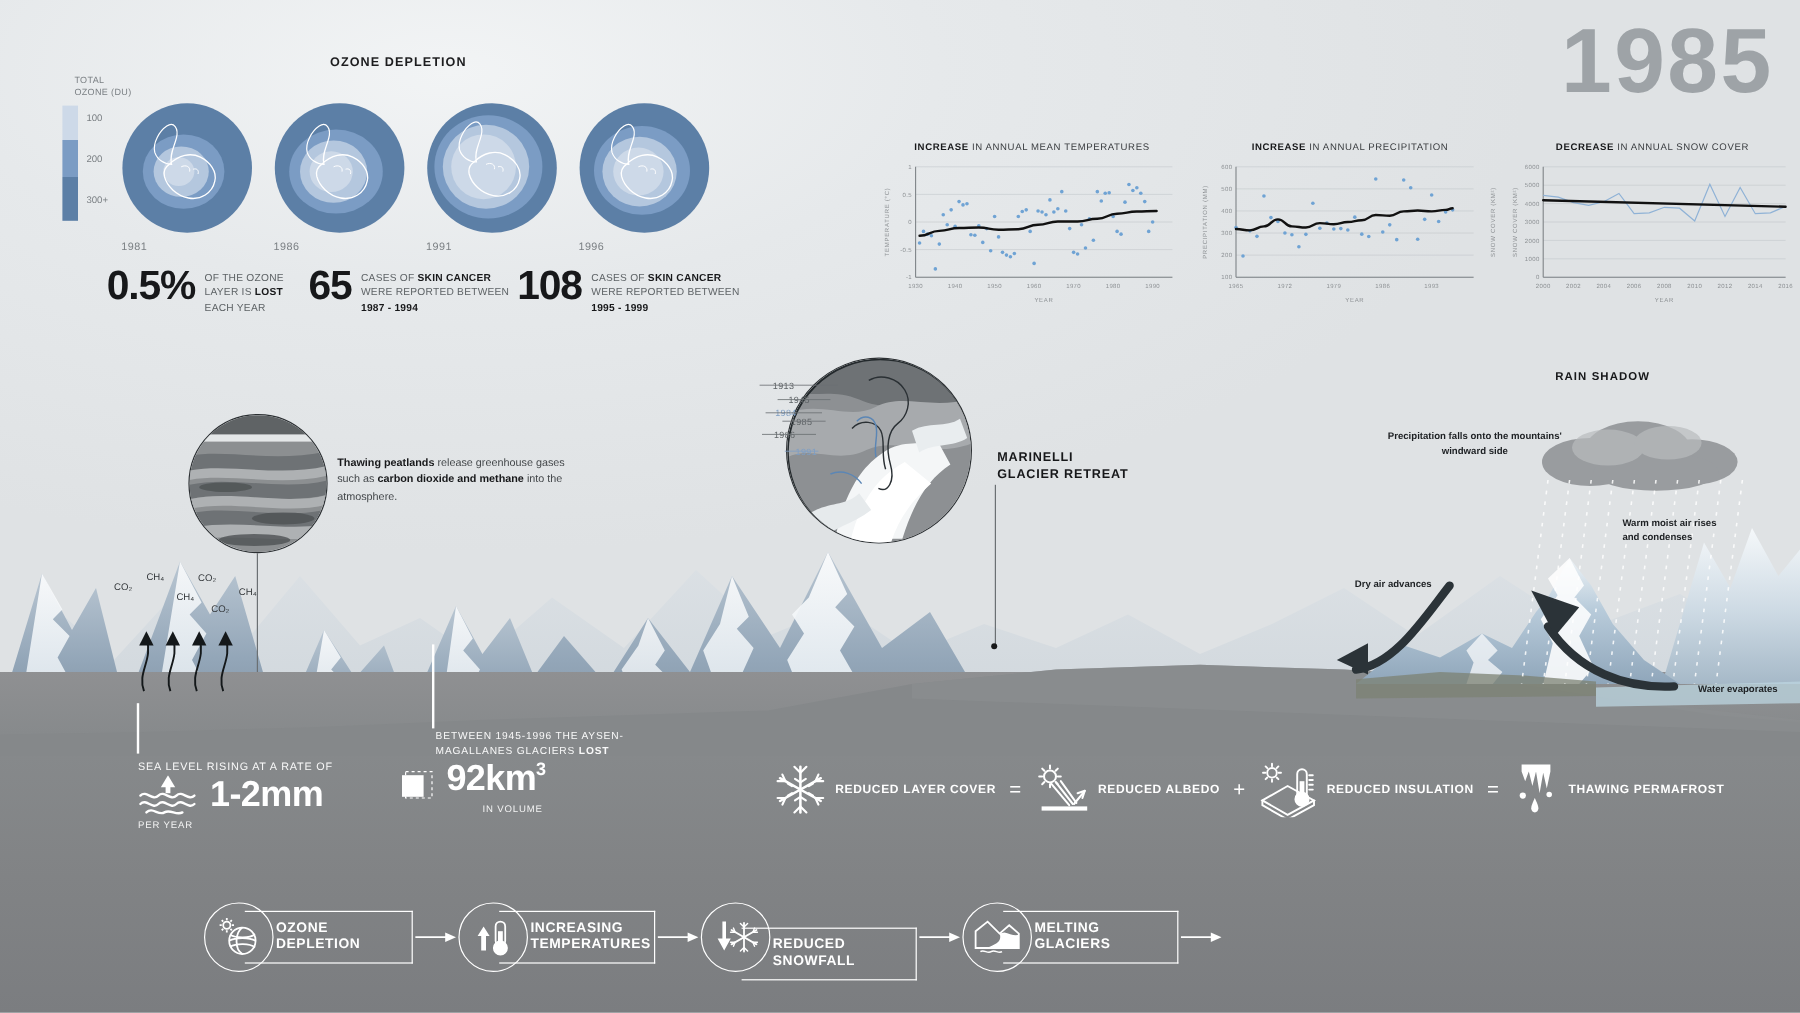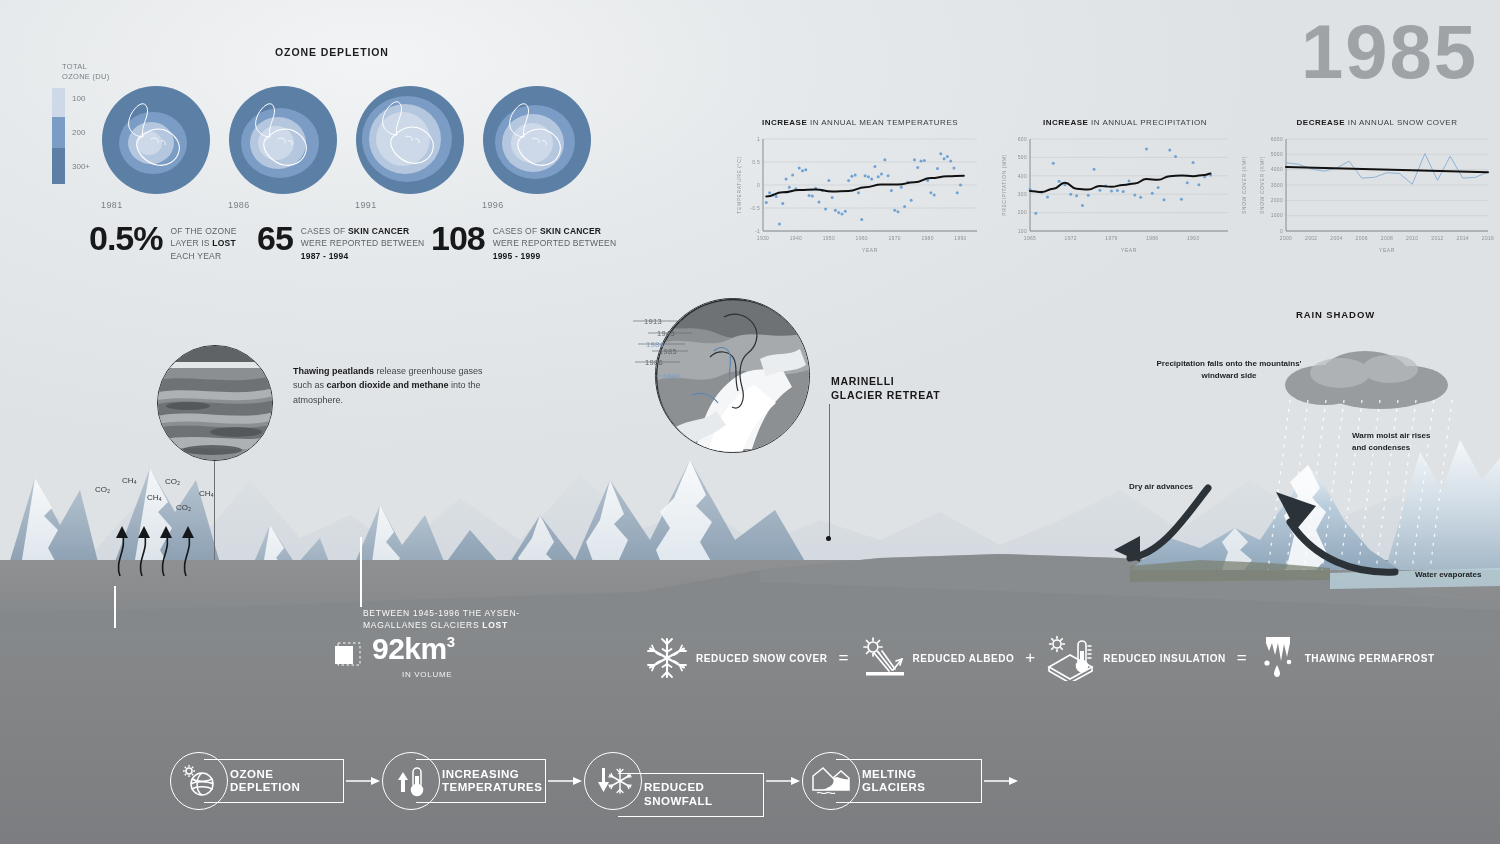--- a/index.html
+++ b/index.html
@@ -548,21 +548,21 @@
       </g>
       <g fill="#4e5254" opacity=".8">
         <ellipse cx="30" cy="60" rx="22" ry="4"></ellipse>
           <ellipse cx="78" cy="86" rx="26" ry="5"></ellipse>
         <ellipse cx="54" cy="104" rx="30" ry="5"></ellipse>
       </g>
     </svg>
   </div>
   <div class="leader" style="left:214px; top:461px; width:1px; height:99px;"></div>
 
-  <div class="callout" style="left:281px; top:364px; width:200px;margin-left:12px;">
+  <div class="callout" style="left:281px; top:378px; width:200px;">
     <b>Thawing peatlands</b><span> release greenhouse gases such as </span><b>carbon dioxide and methane</b><span> into the atmosphere.</span>
   </div>
 
   <div class="co2lbl" style="left:95px; top:485px;">CO₂</div>
   <div class="co2lbl" style="left:122px; top:476px;">CH₄</div>
   <div class="co2lbl" style="left:147px; top:493px;">CH₄</div>
   <div class="co2lbl" style="left:165px; top:477px;">CO₂</div>
   <div class="co2lbl" style="left:176px; top:503px;">CO₂</div>
   <div class="co2lbl" style="left:199px; top:489px;">CH₄</div>
 
@@ -633,20 +633,38 @@
     <span>windward side</span>
   </div>
   <div class="rs-note" style="left:1352px; top:430px;">
     <span>Warm moist air rises</span><br>
     <span>and condenses</span>
   </div>
   <div class="rs-note" style="left:1129px; top:481px;">Dry air advances</div>
   <div class="rs-note" style="left:1415px; top:569px;">Water evaporates</div>
 
   <div class="leader" style="left:114px; top:586px; width:1.5px; height:42px; background:#ffffff;"></div>
+  <div class="wstat" style="left:115px; top:634px;">
+    <div class="cap">SEA LEVEL RISING AT A RATE OF</div>
+    <div style="display:flex; align-items:center; gap:10px; margin-top:2px;">
+      <svg width="50" height="34" viewBox="0 0 50 34">
+        <g stroke="#fff" stroke-width="2" fill="none" stroke-linecap="round">
+          <path d="M2,17 C7,12 12,22 17,17 C22,12 27,22 32,17 C37,12 42,22 47,17"></path>
+          <path d="M2,24 C7,19 12,29 17,24 C22,19 27,29 32,24 C37,19 42,29 47,24"></path>
+          <path d="M7,31 C12,26 17,34 22,31 C27,28 32,34 37,31"></path>
+        </g>
+        <g fill="#fff">
+            <path d="M25,0 L19,10 L31,10 Z"></path>
+            <rect x="23" y="9" width="4" height="6"></rect>
+          </g>
+      </svg>
+      <div class="big">1-2mm</div>
+    </div>
+    <div class="sub" style="margin-top:3px;">PER YEAR</div>
+  </div>
 
   <div class="leader" style="left:360px; top:537px; width:1.5px; height:70px; background:#ffffff;"></div>
   <div class="wstat" style="left:363px; top:608px;">
     <div class="cap" style="font-size:8.5px; line-height:1.4;">
       <span>BETWEEN 1945-1996 THE AYSEN-</span><br>
       <span>MAGALLANES GLACIERS </span><b>LOST</b>
     </div>
     <div style="display:flex; align-items:flex-start; gap:9px; margin-top:1px; margin-left:-30px;">
       <svg width="30" height="32" viewBox="0 0 30 32" style="margin-top:4px;">
         <rect x="5" y="6" width="22" height="22" fill="none" stroke="#fff" stroke-width="1" stroke-dasharray="2.5 2.5"></rect>
@@ -669,21 +687,21 @@
         <line x1="5" y1="31.5" x2="39" y2="12.5"></line>
         <g stroke-width="1.8">
           <path d="M22,8 L17,3 M22,8 L27,3 M22,36 L17,41 M22,36 L27,41"></path>
           <path d="M9.5,15 L3,15 M9.5,15 L7,9.5 M34.5,29 L41,29 M34.5,29 L37,34.5"></path>
           <path d="M9.5,29 L3,29 M9.5,29 L7,34.5 M34.5,15 L41,15 M34.5,15 L37,9.5"></path>
           <path d="M22,16 L17.5,13 M22,16 L26.5,13 M22,28 L17.5,31 M22,28 L26.5,31"></path>
           <path d="M15,19 L11.5,17 M29,25 L32.5,27 M15,25 L11.5,27 M29,19 L32.5,17"></path>
         </g>
       </g>
     </svg>
-    <span class="eq-label">REDUCED SNOW COVER</span>
+    <span class="eq-label">REDUCED LAYER COVER</span>
     <span class="eq-op">=</span>
 
     <svg width="46" height="44" viewBox="0 0 46 44">
       <g stroke="#fff" stroke-width="1.7" fill="none" stroke-linecap="round">
         <circle cx="13" cy="11" r="5"></circle>
         <path d="M13,2 L13,4.5 M13,17.5 L13,20 M4,11 L6.5,11 M19.5,11 L22,11
                  M6.5,4.5 L8.3,6.3 M17.7,15.7 L19.5,17.5 M19.5,4.5 L17.7,6.3 M8.3,15.7 L6.5,17.5"></path>
         <path d="M14,17 L29,35 M18,16 L32,34 M22,15 L35,33"></path>
         <path d="M33,34 L42,23"></path>
           <path d="M42,23 L36,25 M42,23 L40,29"></path>

